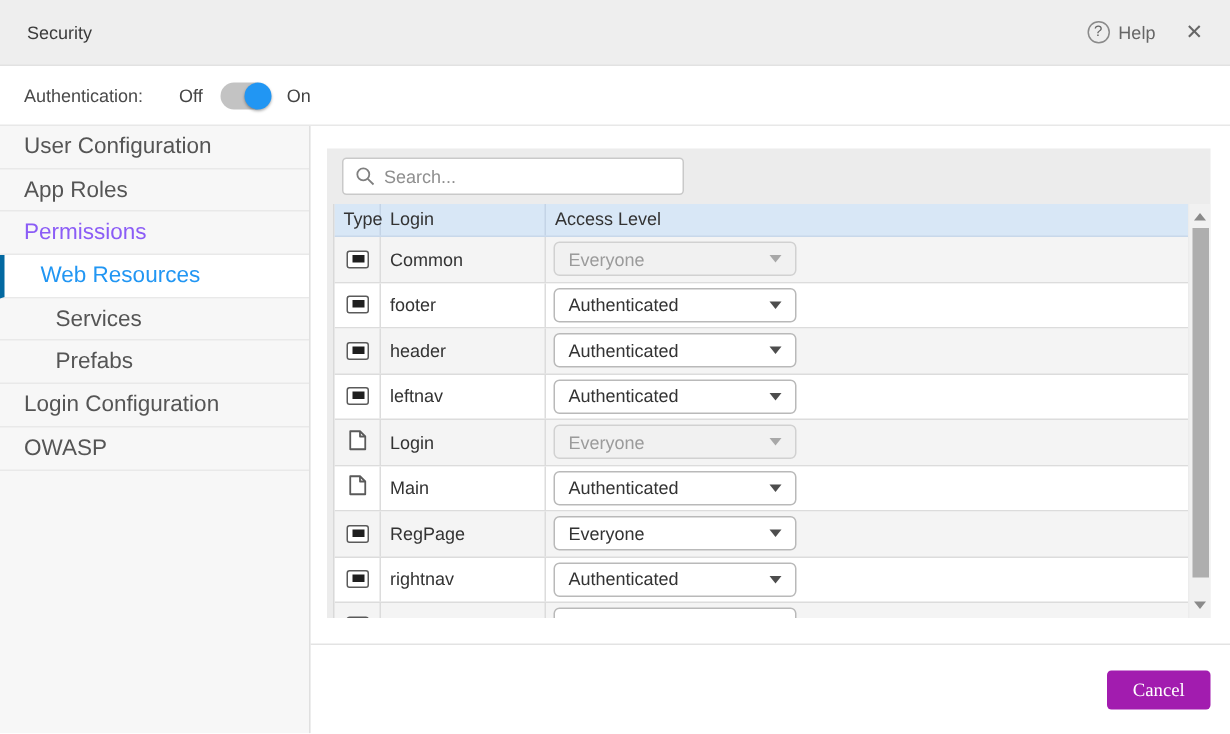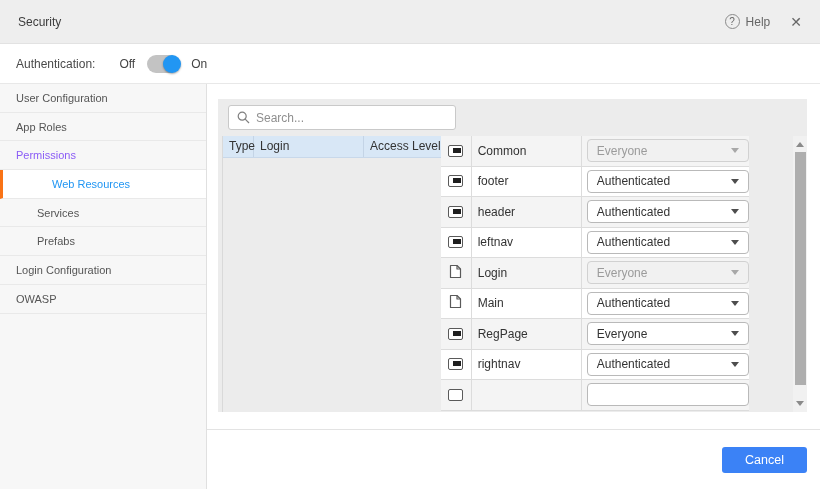--- a/index.html
+++ b/index.html
@@ -19,37 +19,37 @@
   .auth { height:40px; background:#fff; border-bottom:1px solid #e8e8e8; display:flex; align-items:center; padding:11px 16px; }
   .auth-label { color:#4a4a4a; margin-right:24px; }
   .auth-off { margin-right:12px; color:#444; }
   .auth-on { margin-left:12px; color:#444; }
   .toggle { width:32px; height:18px; background:#c3c3c3; border-radius:9px; position:relative; cursor:pointer; }
   .toggle-knob { position:absolute; right:-2px; top:0; width:18px; height:18px; border-radius:50%; background:#2196f3; box-shadow:0 1px 2px rgba(0,0,0,.35); }
 
   
   .main { display:flex; height:405px; }
   .sidebar { width:207px; background:#f7f7f7; border-right:1px solid #e0e0e0; flex:none; }
-  .sb-item { height:28.7px; line-height:28.5px; padding-left:16px; border-bottom:1px solid #e9e9e9; font-size:11px; color:#555; cursor:pointer; }
+  .sb-item { height:28.7px; line-height:28.5px; padding-left:16px; border-bottom:1px solid #e9e9e9; font-size:15px; color:#555; cursor:pointer; }
   .sb-item.sub { padding-left:37px; }
   .sb-item.active { color:#8b5cf6; }
-  .sb-item.selected { background:#fff; border-left:3px solid #f97316; padding-left:49px; color:#2196f3; }
+  .sb-item.selected { background:#fff; border-left:3px solid #0369a1; padding-left:24px; color:#2196f3; }
 
   .content { flex:1; display:flex; flex-direction:column; }
 
   
   .panel { margin:15px 13px 0 11px; height:313px; background:#ececec; display:flex; flex-direction:column; }
   .search-row { height:37px; padding:6px 0 0 10px; flex:none; }
   .search-box { width:228px; height:25px; background:#fff; border:1px solid #c9c9c9; border-radius:3px; display:flex; align-items:center; padding:0 8px; gap:6px; }
   .search-box svg { flex:none; }
   .search-box input { border:none; outline:none; flex:1; min-width:0; background:transparent; font:12px "Liberation Sans","DejaVu Sans",sans-serif; color:#333; }
   .search-box input::placeholder { color:#8f8f8f; }
 
   .table-area { flex:1; display:flex; padding-left:4px; overflow:hidden; }
-  .grid { flex:1; display:flex; flex-direction:row; overflow:hidden; border-left:1px solid #d9d9d9; }
+  .grid { flex:1; display:flex; flex-direction:column; overflow:hidden; border-left:1px solid #d9d9d9; }
   .grid-header { display:flex; height:22px; background:#d8e7f6; border-bottom:1px solid #c8d8ea; flex:none; }
   .gh-cell { line-height:21px; padding-left:6px; color:#333; border-right:1px solid #c4d4e6; }
   .col-type { width:31px; flex:none; }
   .col-name { width:110px; flex:none; }
   .col-access { flex:1; border-right:none; }
 
   .row { display:flex; height:30.5px; border-bottom:1px solid #dcdcdc; background:#fff; flex:none; }
   .row.odd { background:#f4f4f4; }
   .cell-type { width:31px; flex:none; display:flex; align-items:center; justify-content:center; border-right:1px solid #dcdcdc; }
   .cell-name { width:110px; flex:none; display:flex; align-items:center; padding-left:6px; border-right:1px solid #dcdcdc; color:#333; }
@@ -65,21 +65,21 @@
 
   
   .vscroll { width:14px; flex:none; background:#f1f1f1; position:relative; margin-left:1px; }
   .vs-up { position:absolute; top:6px; left:3px; width:0; height:0; border-left:4px solid transparent; border-right:4px solid transparent; border-bottom:5px solid #8a8a8a; }
   .vs-thumb { position:absolute; top:16px; left:1.5px; width:11px; height:233px; background:#aeaeae; }
   .vs-down { position:absolute; bottom:6px; left:3px; width:0; height:0; border-left:4px solid transparent; border-right:4px solid transparent; border-top:5px solid #8a8a8a; }
 
   
   .footer { margin-top:17px; border-top:1px solid #e3e3e3; padding:17px 13px 0 0; display:flex; justify-content:flex-end; gap:10px; }
   .btn { height:26px; border:none; border-radius:3px; color:#fff; font:12.5px "Liberation Sans","DejaVu Sans",sans-serif; cursor:pointer; }
-  .btn-cancel { width:85px; background:#3b82f6; }
+  .btn-cancel { width:69px; background:#a21caf;font-family:Liberation Serif, serif; }
   .btn-save { width:90px; background:#2196f3; }
 </style>
 </head>
 <body>
 
 <div class="app">
 
   <div class="hdr">
     <div class="hdr-title">Security</div>
     <div class="hdr-right">

